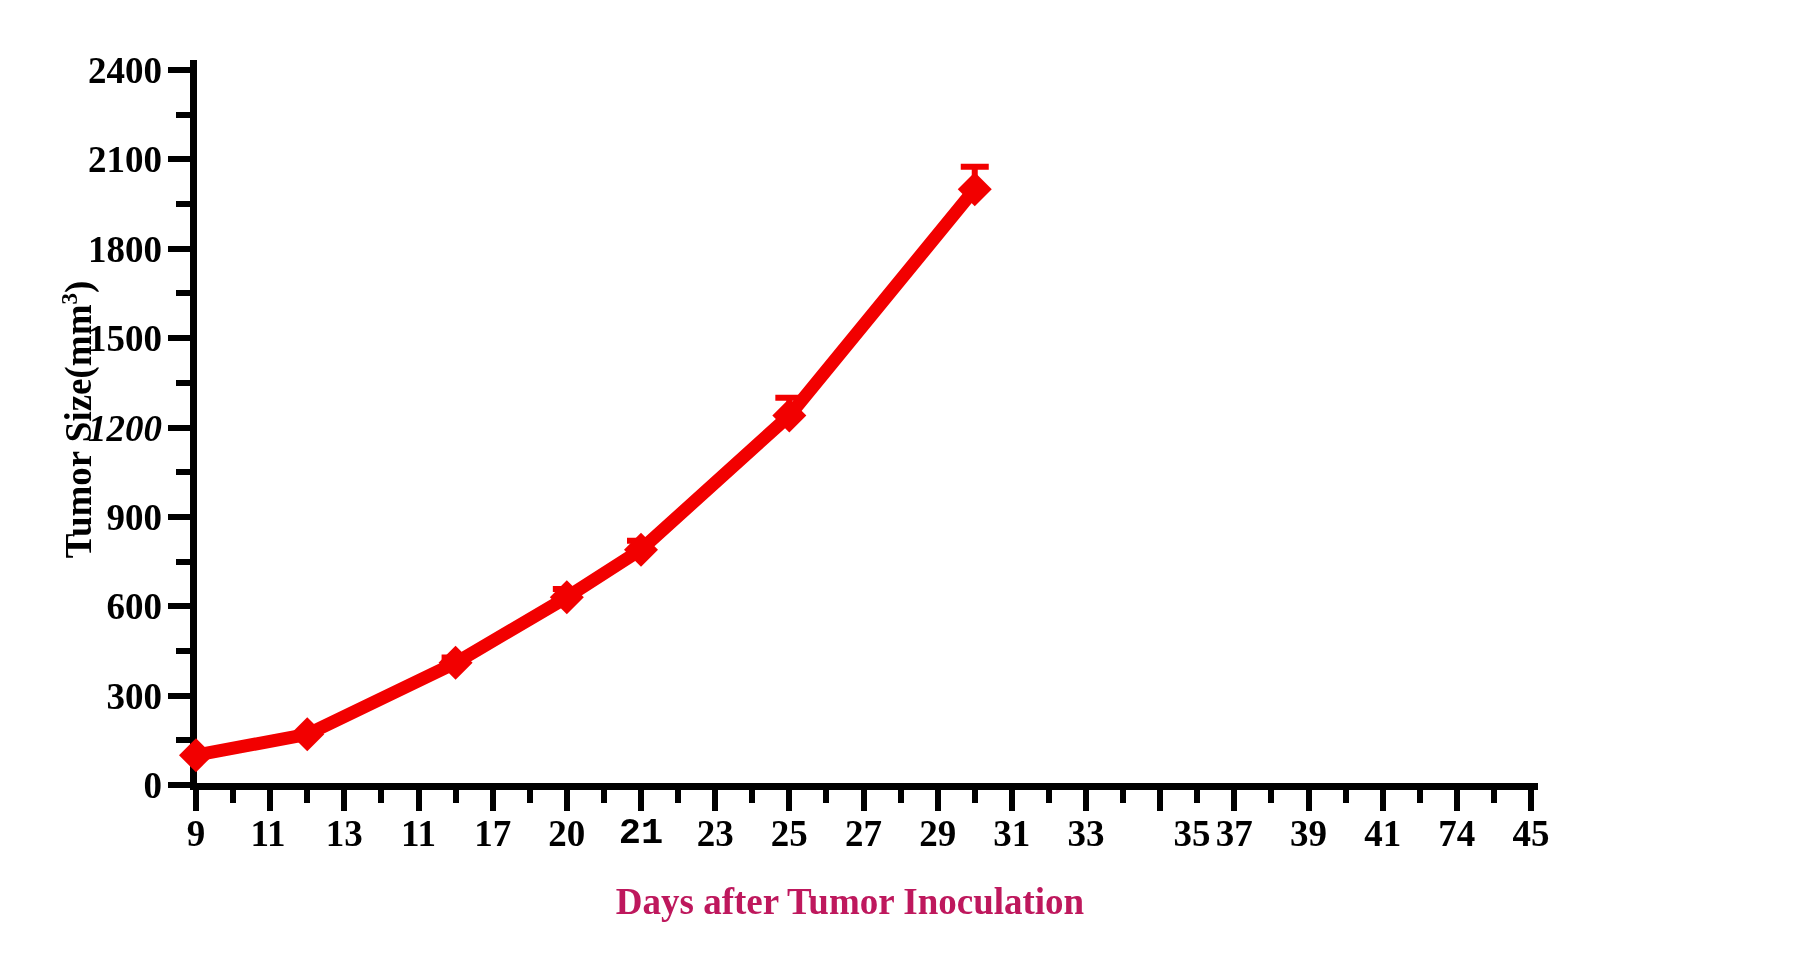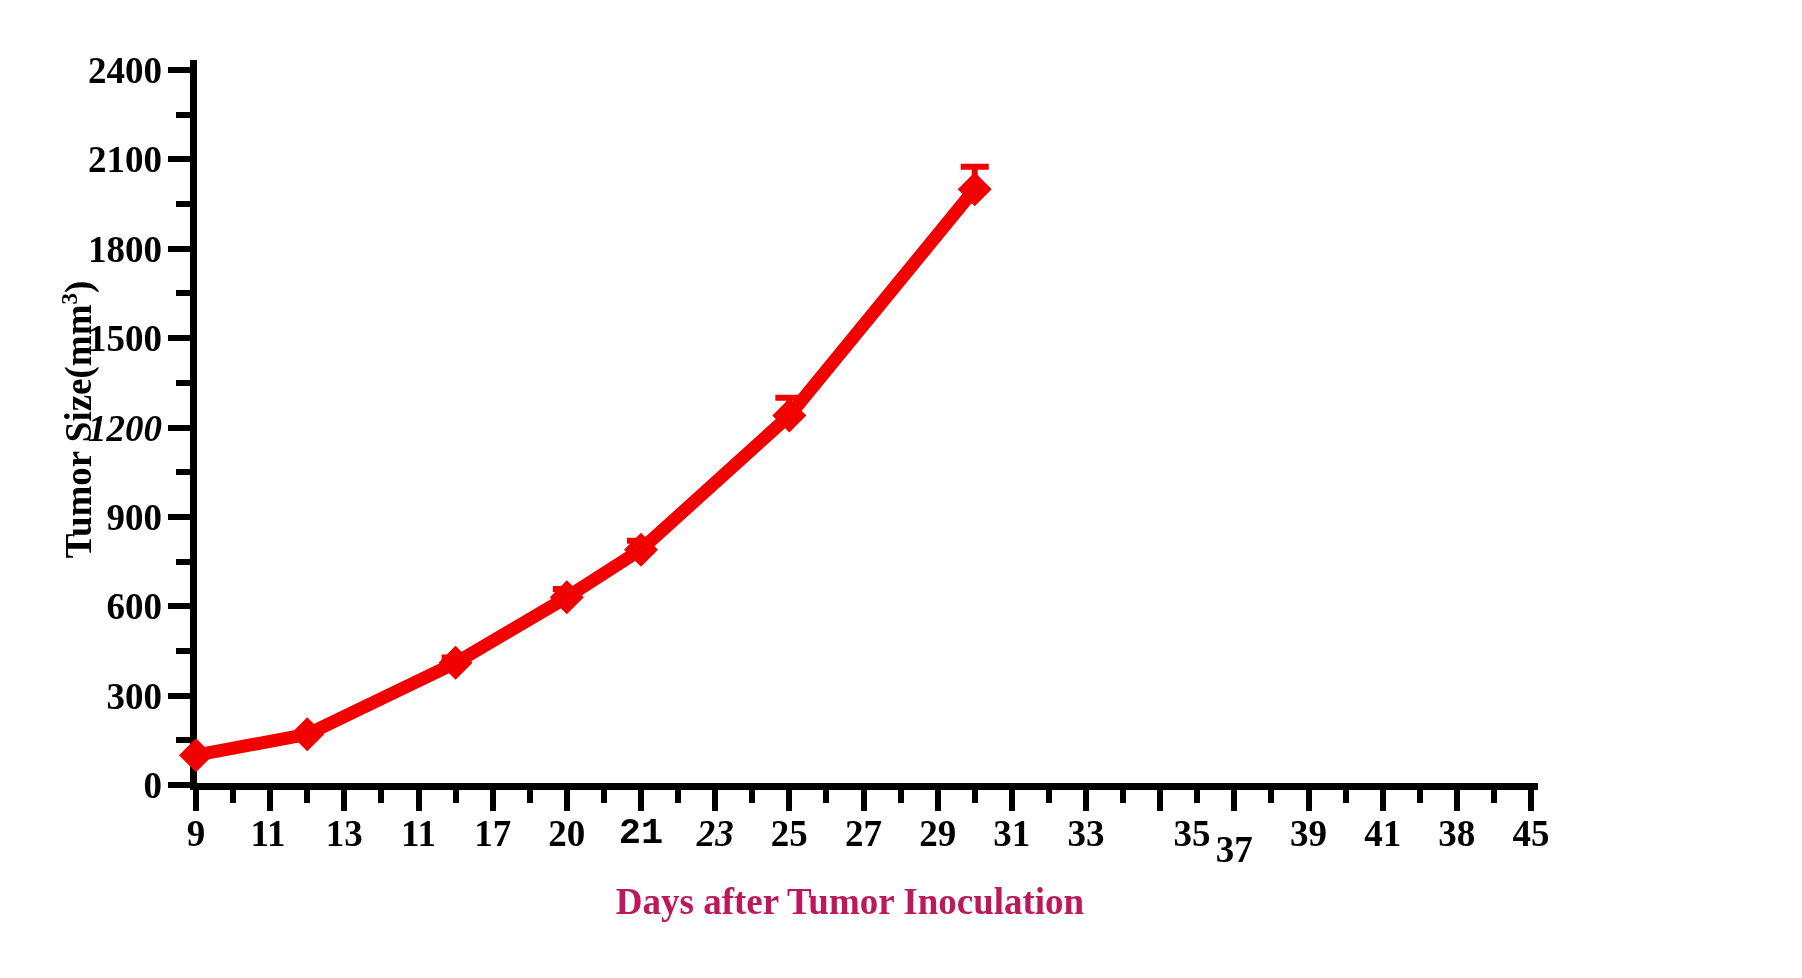--- a/index.html
+++ b/index.html
@@ -134,31 +134,31 @@
       <div class="xtick minor" style="left: 1490.92px;"></div>
     </div>
   <div id="x-labels">
       <div class="xlabel" style="left: 196px;">9</div>
       <div class="xlabel" style="left: 268px; text-align: right;">11</div>
       <div class="xlabel" style="left: 344.333px;">13</div>
       <div class="xlabel" style="left: 418.5px;">11</div>
       <div class="xlabel" style="left: 492.667px;">17</div>
       <div class="xlabel" style="left: 566.833px;">20</div>
       <div class="xlabel" style="left: 641px; font-family: Liberation Mono, monospace;">21</div>
-      <div class="xlabel" style="left: 715.167px; font-style: italic;">23</div>
+      <div class="xlabel" style="left: 715.167px;">23</div>
       <div class="xlabel" style="left: 789.333px;">25</div>
       <div class="xlabel" style="left: 863.5px;">27</div>
       <div class="xlabel" style="left: 937.667px;">29</div>
       <div class="xlabel" style="left: 1011.83px;">31</div>
       <div class="xlabel" style="left: 1086px;">33</div>
       <div class="xlabel" style="left: 1192px;">35</div>
-      <div class="xlabel" style="left: 1234.33px; margin-top: 16px;">37</div>
+      <div class="xlabel" style="left: 1234.33px;">37</div>
       <div class="xlabel" style="left: 1308.5px;">39</div>
       <div class="xlabel" style="left: 1382.67px;">41</div>
-      <div class="xlabel" style="left: 1456.83px;">38</div>
+      <div class="xlabel" style="left: 1456.83px;">74</div>
       <div class="xlabel" style="left: 1531px;">45</div>
     </div>
 
   <svg id="data-svg" viewBox="0 0 1802 978">
     <g id="series-group">
         <polyline points="196,755.2083333333334 307.25,734.3541666666666 455.5833333333333,662.8541666666666 566.8333333333334,597.3125 641,549.6458333333334 789.3333333333333,415.5833333333333 974.75,189.16666666666663" fill="none" stroke="#f20000" stroke-width="13" stroke-linejoin="round" stroke-linecap="round"></polyline>
         <polygon points="196,738.2083333333334 213,755.2083333333334 196,772.2083333333334 179,755.2083333333334" fill="#f20000"></polygon>
         <polygon points="307.25,717.3541666666666 324.25,734.3541666666666 307.25,751.3541666666666 290.25,734.3541666666666" fill="#f20000"></polygon>
         <path d="M455.5833333333333,662.8541666666666 L455.5833333333333,657.4916666666667 M441.5833333333333,657.4916666666667 L469.5833333333333,657.4916666666667" stroke="#f20000" stroke-width="6" fill="none"></path>
         <polygon points="455.5833333333333,645.8541666666666 472.5833333333333,662.8541666666666 455.5833333333333,679.8541666666666 438.5833333333333,662.8541666666666" fill="#f20000"></polygon>

